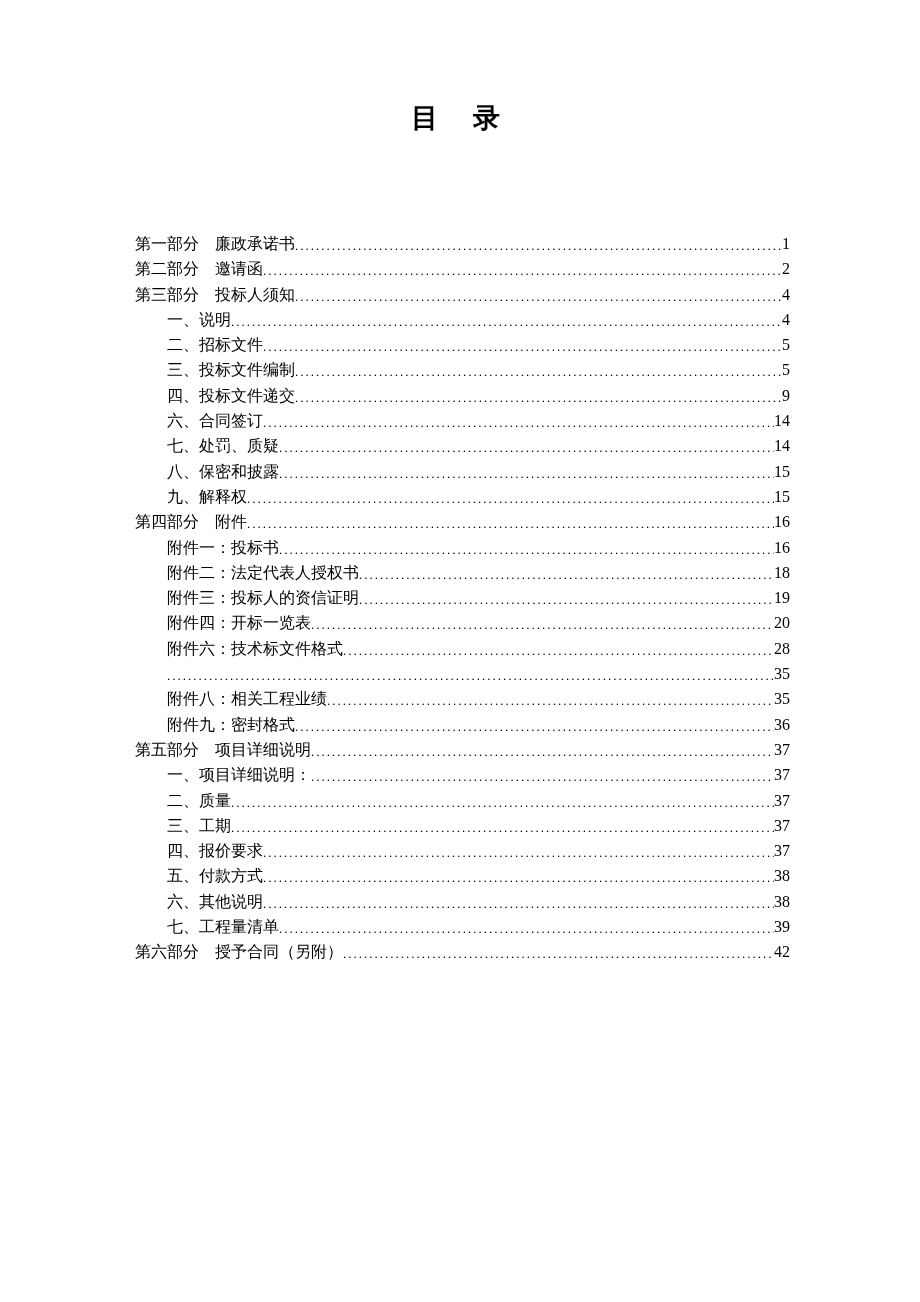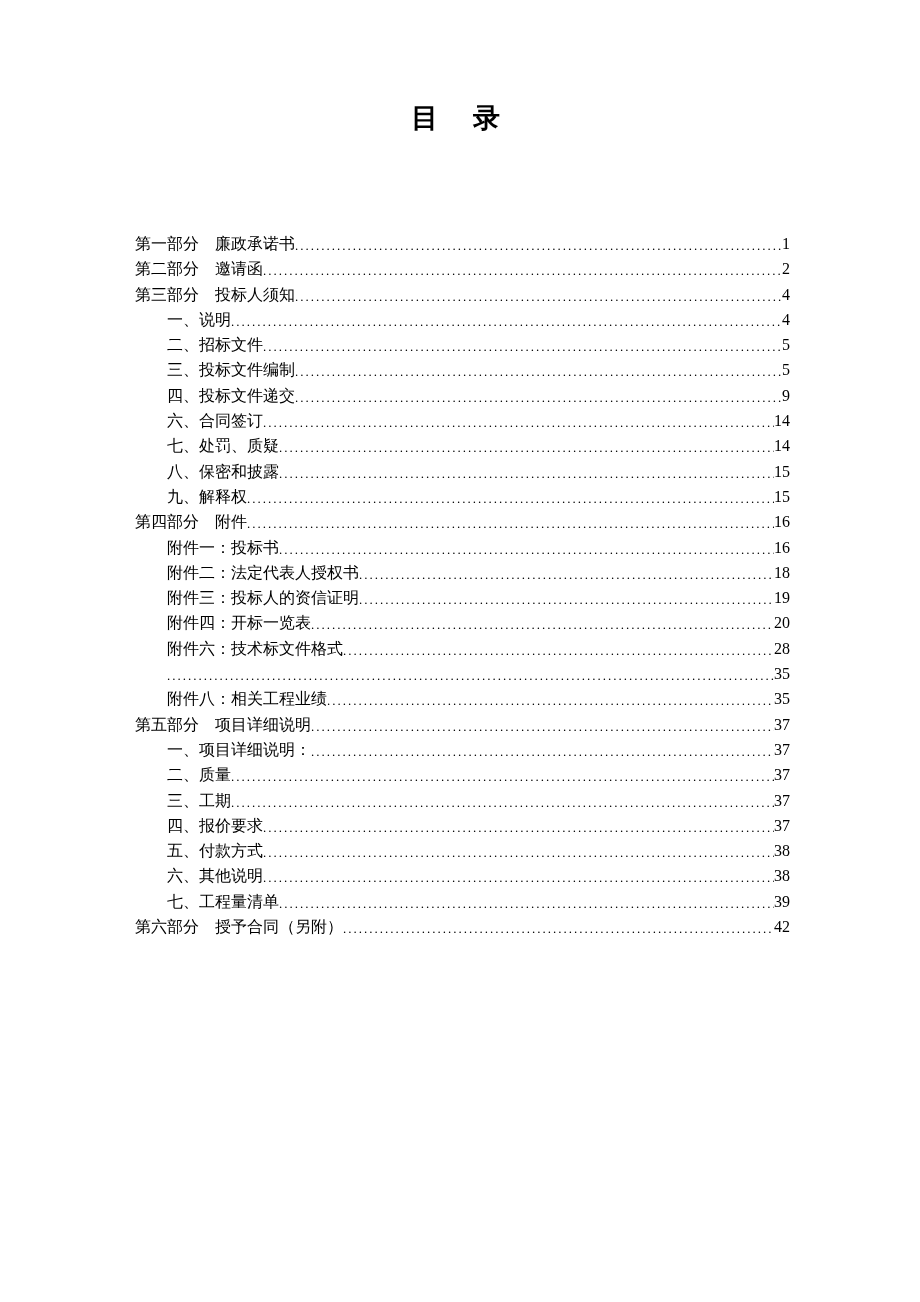--- a/index.html
+++ b/index.html
@@ -135,20 +135,25 @@
     </li>
     <li class="toc-entry level-2">
       <span class="dots"></span>
       <span class="page-num">35</span>
     </li>
     <li class="toc-entry level-2">
       <span class="entry-text">附件八：相关工程业绩</span>
       <span class="dots"></span>
       <span class="page-num">35</span>
     </li>
+    <li class="toc-entry level-2">
+      <span class="entry-text">附件九：密封格式</span>
+      <span class="dots"></span>
+      <span class="page-num">36</span>
+    </li>
     <li class="toc-entry level-1">
       <span class="entry-text">第五部分　项目详细说明</span>
       <span class="dots"></span>
       <span class="page-num">37</span>
     </li>
     <li class="toc-entry level-2">
       <span class="entry-text">一、项目详细说明：</span>
       <span class="dots"></span>
       <span class="page-num">37</span>
     </li>

